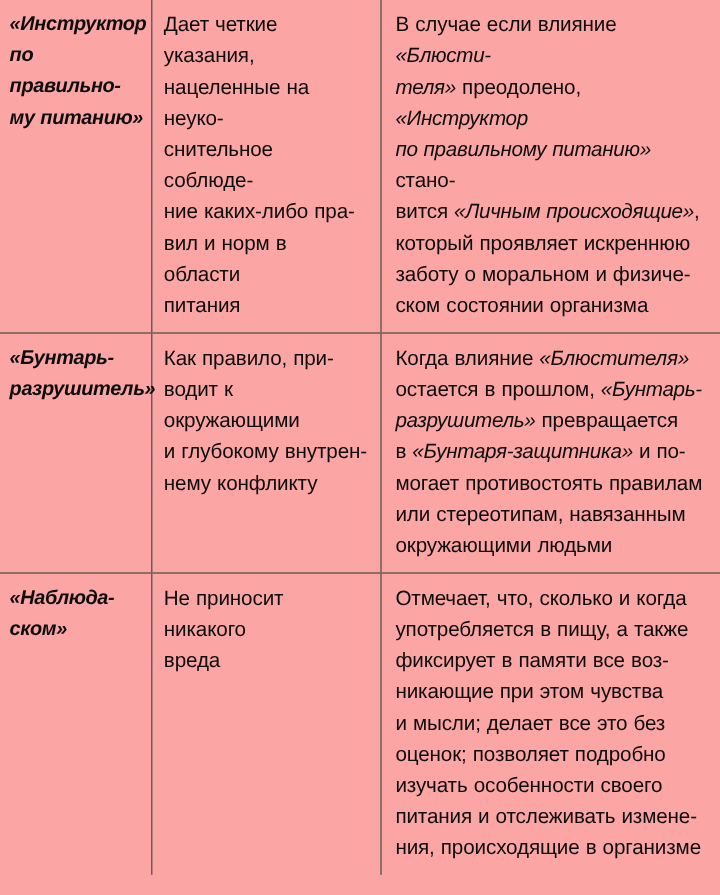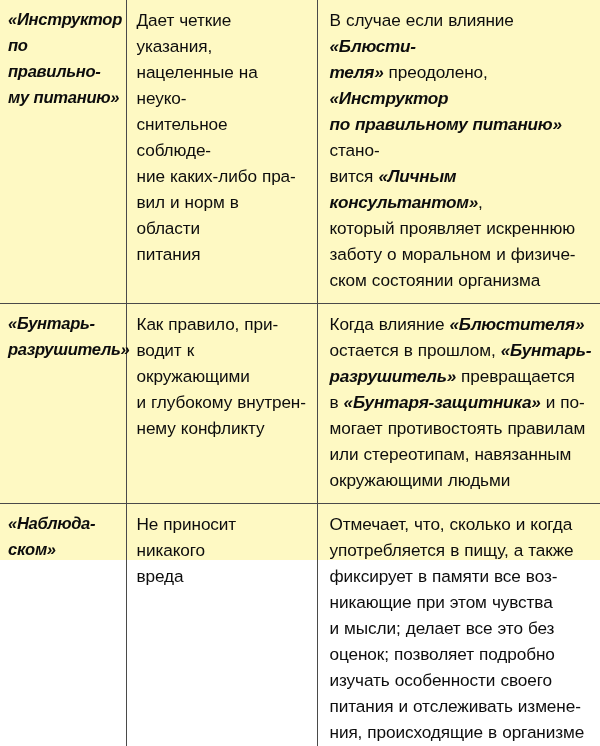--- a/index.html
+++ b/index.html
@@ -13,22 +13,22 @@
     height: 746px;
     overflow: hidden;
     font-family: "Liberation Sans", "DejaVu Sans", sans-serif;
     color: #0d0d0d;
     -webkit-font-smoothing: antialiased;
   }
 
   .sheet {
     position: relative;
     width: 600px;
-    height: 560px;
-    background: #fef9c3;
+    height: 746px;
+    background: #fca5a5;
   }
 
   .role-table {
     width: 600px;
     border-collapse: collapse;
     table-layout: fixed;
   }
 
   .role-table col.c-name  { width: 126px; }
   .role-table col.c-harm  { width: 191px; }
@@ -78,21 +78,21 @@
   tr[data-row="2"] td { height: 215px; }
 
   .cell-text {
     display: block;
     white-space: pre-line;
   }
 
   .cell-help .cell-text i,
   .cell-help .cell-text em {
     font-style: italic;
-    font-weight: 700;
+    font-weight: 400;
     letter-spacing: -0.25px;
   }
 </style>
 </head>
 <body>
 
 <div class="sheet">
   <table class="role-table">
     <colgroup>
       <col class="c-name">
@@ -108,21 +108,21 @@
         </td>
         <td class="cell-harm">
           <span class="cell-text">Дает четкие указания,
 нацеленные на неуко-
 снительное соблюде-
 ние каких-либо пра-
 вил и норм в области
 питания</span>
         </td>
         <td class="cell-help">
-          <span class="cell-text">В случае если влияние <i>«Блюсти-<br>теля»</i> преодолено, <i>«Инструктор<br>по правильному питанию»</i> стано-<br>вится <i>«Личным консультантом»</i>,<br>который проявляет искреннюю<br>заботу о моральном и физиче-<br>ском состоянии организма</span>
+          <span class="cell-text">В случае если влияние <i>«Блюсти-<br>теля»</i> преодолено, <i>«Инструктор<br>по правильному питанию»</i> стано-<br>вится <i>«Личным происходящие»</i>,<br>который проявляет искреннюю<br>заботу о моральном и физиче-<br>ском состоянии организма</span>
         </td>
       </tr>
       <tr data-row="1">
         <td class="cell-name">
           <span class="cell-text">«Бунтарь-
 разрушитель»</span>
         </td>
         <td class="cell-harm">
           <span class="cell-text">Как правило, при-
 водит к окружающими

